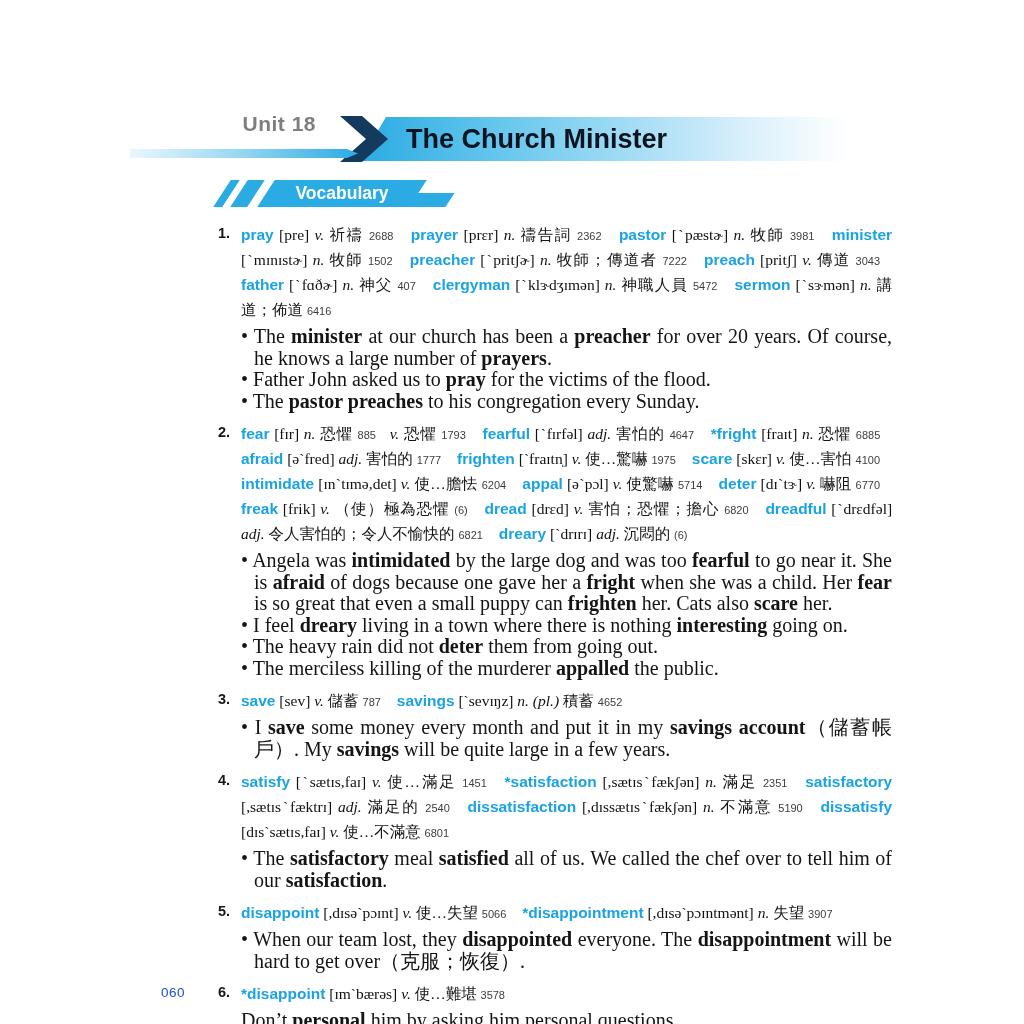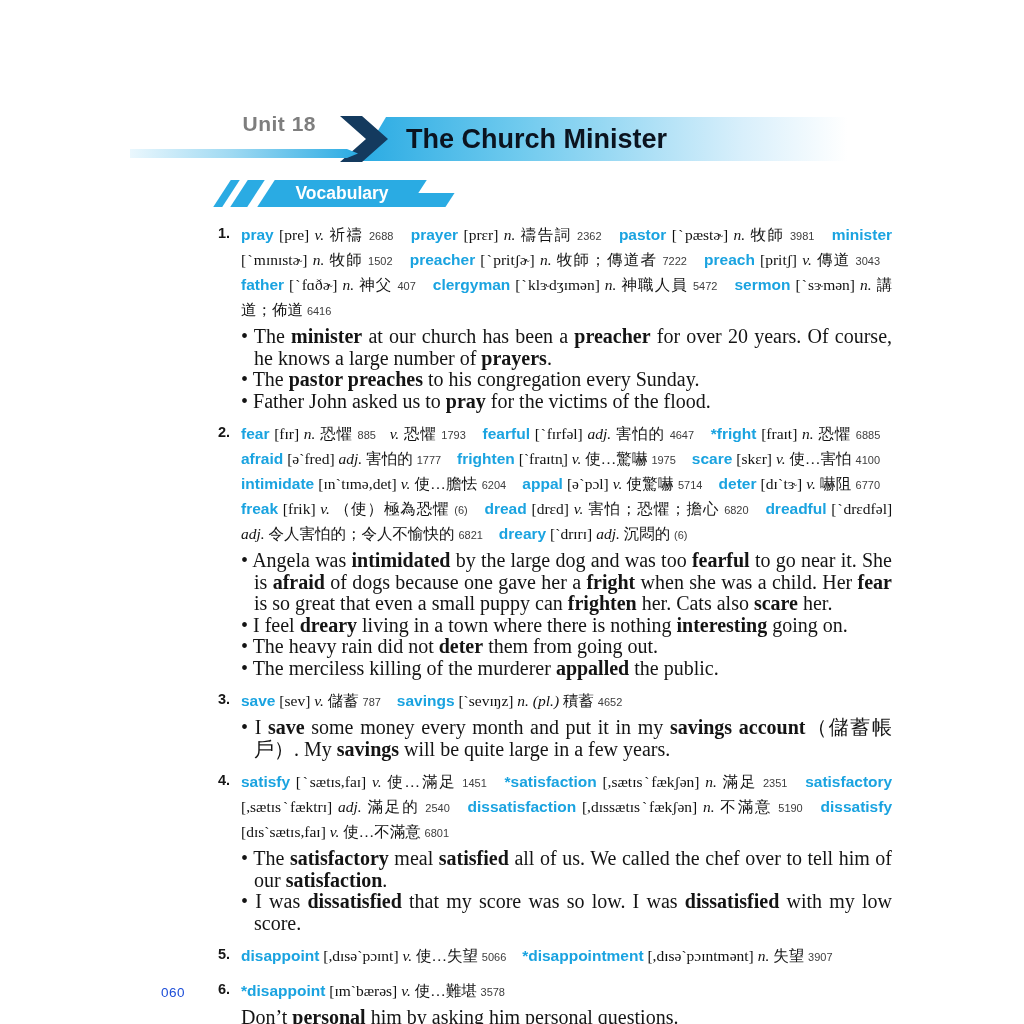--- a/index.html
+++ b/index.html
@@ -93,22 +93,22 @@
   <div class="tail"></div>
 </div>
 
 <div id="entries">
     <div class="entry">
       <span class="num">1.</span>
       <div class="body">
         <div class="words"><span class="wg"><span class="w">pray</span> <span class="ph">[pre]</span> <span class="pos">v.</span> <span class="def">祈禱</span> <span class="freq">2688</span></span> <span class="wg"><span class="w">prayer</span> <span class="ph">[prɛr]</span> <span class="pos">n.</span> <span class="def">禱告詞</span> <span class="freq">2362</span></span> <span class="wg"><span class="w">pastor</span> <span class="ph">[ˋpæstɚ]</span> <span class="pos">n.</span> <span class="def">牧師</span> <span class="freq">3981</span></span> <span class="wg"><span class="w">minister</span> <span class="ph">[ˋmɪnɪstɚ]</span> <span class="pos">n.</span> <span class="def">牧師</span> <span class="freq">1502</span></span> <span class="wg"><span class="w">preacher</span> <span class="ph">[ˋpritʃɚ]</span> <span class="pos">n.</span> <span class="def">牧師；傳道者</span> <span class="freq">7222</span></span> <span class="wg"><span class="w">preach</span> <span class="ph">[pritʃ]</span> <span class="pos">v.</span> <span class="def">傳道</span> <span class="freq">3043</span></span> <span class="wg"><span class="w">father</span> <span class="ph">[ˋfɑðɚ]</span> <span class="pos">n.</span> <span class="def">神父</span> <span class="freq">407</span></span> <span class="wg"><span class="w">clergyman</span> <span class="ph">[ˋklɝdʒɪmən]</span> <span class="pos">n.</span> <span class="def">神職人員</span> <span class="freq">5472</span></span> <span class="wg"><span class="w">sermon</span> <span class="ph">[ˋsɝmən]</span> <span class="pos">n.</span> <span class="def">講道；佈道</span> <span class="freq">6416</span></span> </div>
         <div class="sents">
           <div class="sent bulleted"><span class="bullet">• </span>The <span class="b">minister</span> at our church has been a <span class="b">preacher</span> for over 20 years. Of course, he knows a large number of <span class="b">prayers</span>.</div>
+          <div class="sent bulleted"><span class="bullet">• </span>Father John asked us to <span class="b">pray</span> for the victims of the flood.</div>
           <div class="sent bulleted"><span class="bullet">• </span>The <span class="b">pastor preaches</span> to his congregation every Sunday.</div>
-          <div class="sent bulleted"><span class="bullet">• </span>Father John asked us to <span class="b">pray</span> for the victims of the flood.</div>
         </div>
       </div>
     </div>
     <div class="entry">
       <span class="num">2.</span>
       <div class="body">
         <div class="words"><span class="wg"><span class="w">fear</span> <span class="ph">[fɪr]</span> <span class="pos">n.</span> <span class="def">恐懼</span> <span class="freq">885</span> <span class="pos gap">v.</span> <span class="def">恐懼</span> <span class="freq">1793</span></span> <span class="wg"><span class="w">fearful</span> <span class="ph">[ˋfɪrfəl]</span> <span class="pos">adj.</span> <span class="def">害怕的</span> <span class="freq">4647</span></span> <span class="wg"><span class="w">*fright</span> <span class="ph">[fraɪt]</span> <span class="pos">n.</span> <span class="def">恐懼</span> <span class="freq">6885</span></span> <span class="wg"><span class="w">afraid</span> <span class="ph">[əˋfred]</span> <span class="pos">adj.</span> <span class="def">害怕的</span> <span class="freq">1777</span></span> <span class="wg"><span class="w">frighten</span> <span class="ph">[ˋfraɪtn̩]</span> <span class="pos">v.</span> <span class="def">使…驚嚇</span> <span class="freq">1975</span></span> <span class="wg"><span class="w">scare</span> <span class="ph">[skɛr]</span> <span class="pos">v.</span> <span class="def">使…害怕</span> <span class="freq">4100</span></span> <span class="wg"><span class="w">intimidate</span> <span class="ph">[ɪnˋtɪmə,det]</span> <span class="pos">v.</span> <span class="def">使…膽怯</span> <span class="freq">6204</span></span> <span class="wg"><span class="w">appal</span> <span class="ph">[əˋpɔl]</span> <span class="pos">v.</span> <span class="def">使驚嚇</span> <span class="freq">5714</span></span> <span class="wg"><span class="w">deter</span> <span class="ph">[dɪˋtɝ]</span> <span class="pos">v.</span> <span class="def">嚇阻</span> <span class="freq">6770</span></span> <span class="wg"><span class="w">freak</span> <span class="ph">[frik]</span> <span class="pos">v.</span> <span class="def">（使）極為恐懼</span> <span class="freq">(6)</span></span> <span class="wg"><span class="w">dread</span> <span class="ph">[drɛd]</span> <span class="pos">v.</span> <span class="def">害怕；恐懼；擔心</span> <span class="freq">6820</span></span> <span class="wg"><span class="w">dreadful</span> <span class="ph">[ˋdrɛdfəl]</span> <span class="pos">adj.</span> <span class="def">令人害怕的；令人不愉快的</span> <span class="freq">6821</span></span> <span class="wg"><span class="w">dreary</span> <span class="ph">[ˋdrɪrɪ]</span> <span class="pos">adj.</span> <span class="def">沉悶的</span> <span class="freq">(6)</span></span> </div>
         <div class="sents">
           <div class="sent bulleted"><span class="bullet">• </span>Angela was <span class="b">intimidated</span> by the large dog and was too <span class="b">fearful</span> to go near it. She is <span class="b">afraid</span> of dogs because one gave her a <span class="b">fright</span> when she was a child. Her <span class="b">fear</span> is so great that even a small puppy can <span class="b">frighten</span> her. Cats also <span class="b">scare</span> her.</div>
           <div class="sent bulleted"><span class="bullet">• </span>I feel <span class="b">dreary</span> living in a town where there is nothing <span class="b">interesting</span> going on.</div>
@@ -125,28 +125,30 @@
           <div class="sent bulleted"><span class="bullet">• </span>I <span class="b">save</span> some money every month and put it in my <span class="b">savings account</span>（儲蓄帳戶）. My <span class="b">savings</span> will be quite large in a few years.</div>
         </div>
       </div>
     </div>
     <div class="entry">
       <span class="num">4.</span>
       <div class="body">
         <div class="words"><span class="wg"><span class="w">satisfy</span> <span class="ph">[ˋsætɪs,faɪ]</span> <span class="pos">v.</span> <span class="def">使…滿足</span> <span class="freq">1451</span></span> <span class="wg"><span class="w">*satisfaction</span> <span class="ph">[,sætɪsˋfækʃən]</span> <span class="pos">n.</span> <span class="def">滿足</span> <span class="freq">2351</span></span> <span class="wg"><span class="w">satisfactory</span> <span class="ph">[,sætɪsˋfæktrɪ]</span> <span class="pos">adj.</span> <span class="def">滿足的</span> <span class="freq">2540</span></span> <span class="wg"><span class="w">dissatisfaction</span> <span class="ph">[,dɪssætɪsˋfækʃən]</span> <span class="pos">n.</span> <span class="def">不滿意</span> <span class="freq">5190</span></span> <span class="wg"><span class="w">dissatisfy</span> <span class="ph">[dɪsˋsætɪs,faɪ]</span> <span class="pos">v.</span> <span class="def">使…不滿意</span> <span class="freq">6801</span></span> </div>
         <div class="sents">
           <div class="sent bulleted"><span class="bullet">• </span>The <span class="b">satisfactory</span> meal <span class="b">satisfied</span> all of us. We called the chef over to tell him of our <span class="b">satisfaction</span>.</div>
-          <div class="sent bulleted"><span class="bullet">• </span>I was <span class="b">dissatisfied</span> that my score was so low. I was <span class="b">dissatisfied</span> with my low score.</div>
         </div>
       </div>
     </div>
     <div class="entry">
       <span class="num">5.</span>
       <div class="body">
         <div class="words"><span class="wg"><span class="w">disappoint</span> <span class="ph">[,dɪsəˋpɔɪnt]</span> <span class="pos">v.</span> <span class="def">使…失望</span> <span class="freq">5066</span></span> <span class="wg"><span class="w">*disappointment</span> <span class="ph">[,dɪsəˋpɔɪntmənt]</span> <span class="pos">n.</span> <span class="def">失望</span> <span class="freq">3907</span></span> </div>
+        <div class="sents">
+          <div class="sent bulleted"><span class="bullet">• </span>When our team lost, they <span class="b">disappointed</span> everyone. The <span class="b">disappointment</span> will be hard to get over（克服；恢復）.</div>
+        </div>
       </div>
     </div>
     <div class="entry">
       <span class="num">6.</span>
       <div class="body">
         <div class="words"><span class="wg"><span class="w">*disappoint</span> <span class="ph">[ɪmˋbærəs]</span> <span class="pos">v.</span> <span class="def">使…難堪</span> <span class="freq">3578</span></span> </div>
         <div class="sents">
           <div class="sent">Don’t <span class="b">personal</span> him by asking him personal questions.</div>
         </div>
       </div>

